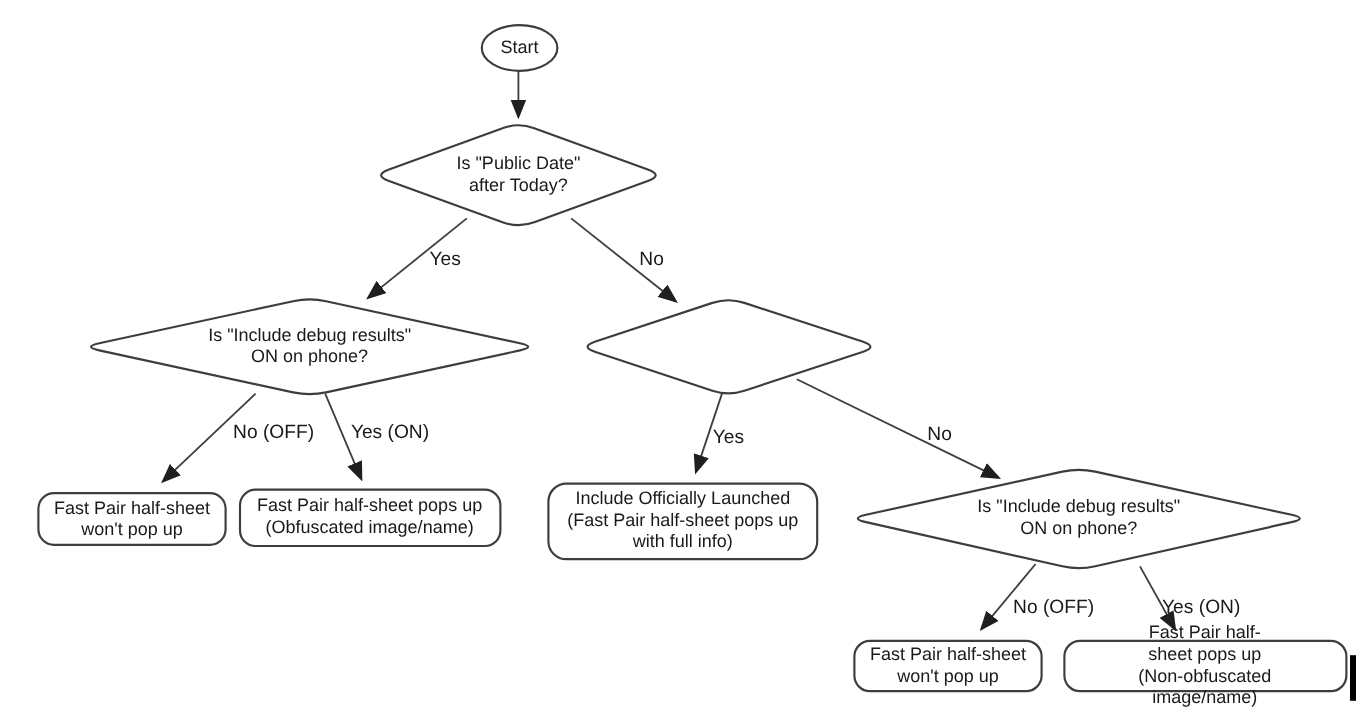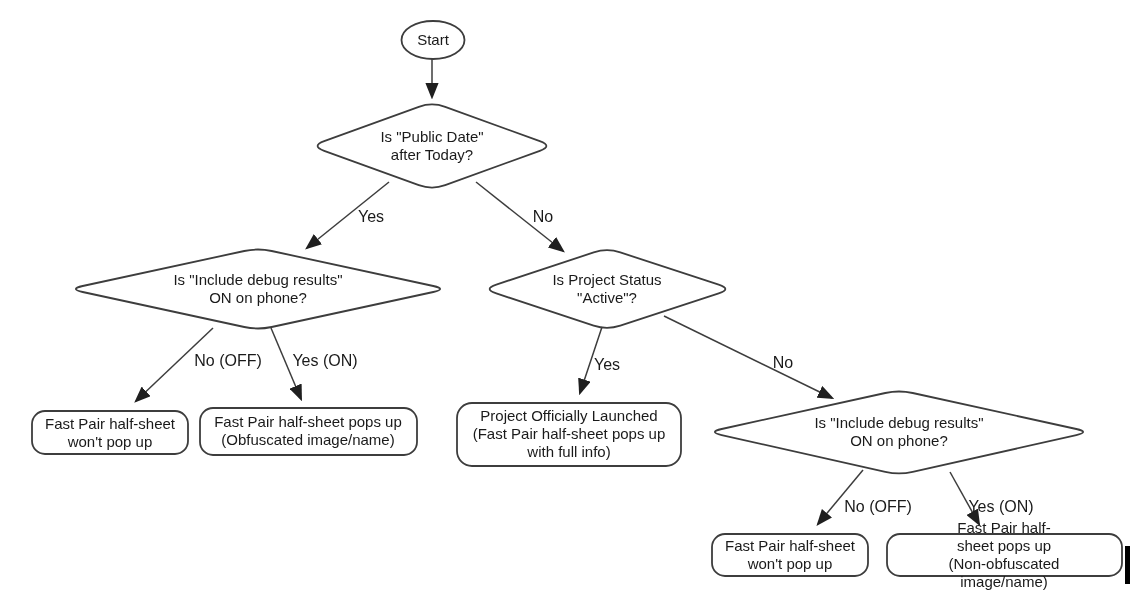--- a/index.html
+++ b/index.html
@@ -81,29 +81,27 @@
     <line class="conn" x1="664" y1="316" x2="832" y2="398" marker-end="url(#ah)"></line>
     <line class="conn" x1="863" y1="470" x2="818" y2="524" marker-end="url(#ah)"></line>
     <line class="conn" x1="950" y1="472" x2="979" y2="524" marker-end="url(#ah)"></line>
   </svg>
 
   <div class="lbl" style="left:433px; top:40px">Start</div>
   <div class="lbl" style="left:432px; top:146px">Is "Public Date"
 after Today?</div>
   <div class="lbl" style="left:258px; top:289px">Is "Include debug results"
 ON on phone?</div>
-  <div class="lbl" style="left:607px; top:289px">Is Project Status
-"Active"?</div>
   <div class="lbl" style="left:899px; top:432px">Is "Include debug results"
 ON on phone?</div>
   <div class="lbl" style="left:110px; top:433px">Fast Pair half-sheet
 won't pop up</div>
   <div class="lbl" style="left:308px; top:431px">Fast Pair half-sheet pops up
 (Obfuscated image/name)</div>
-  <div class="lbl" style="left:569px; top:434px">Project Officially Launched
+  <div class="lbl" style="left:569px; top:434px">Include Officially Launched
 (Fast Pair half-sheet pops up
 with full info)</div>
   <div class="lbl" style="left:790px; top:555px">Fast Pair half-sheet
 won't pop up</div>
   <div class="lbl" style="left:1004px; top:555px">Fast Pair half-sheet pops up
 (Non-obfuscated image/name)</div>
 
   <div class="edge-lbl" style="left:371px; top:217px">Yes</div>
   <div class="edge-lbl" style="left:543px; top:217px">No</div>
   <div class="edge-lbl" style="left:228px; top:361px">No (OFF)</div>

